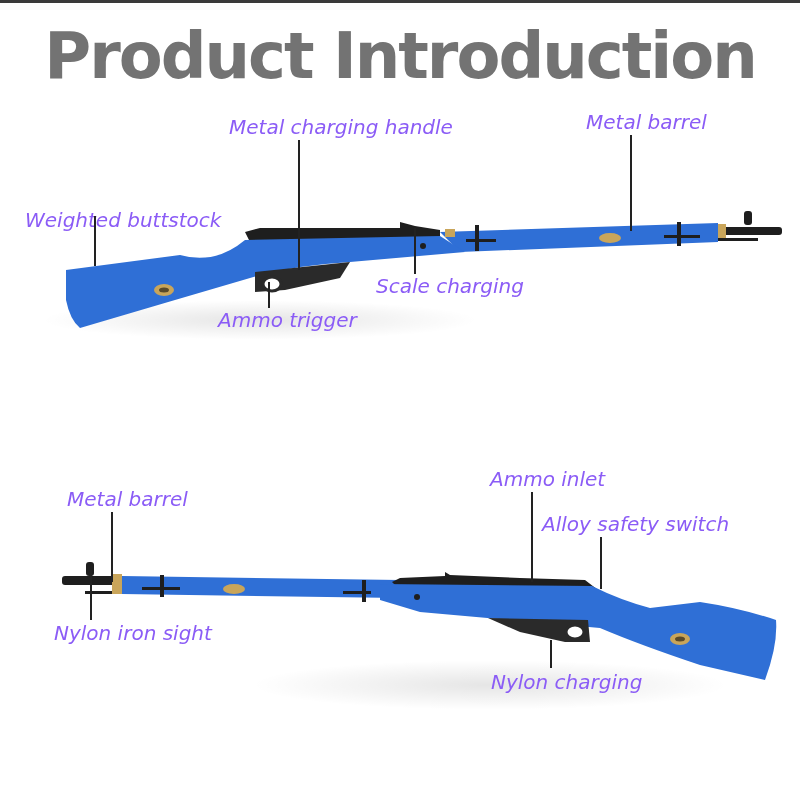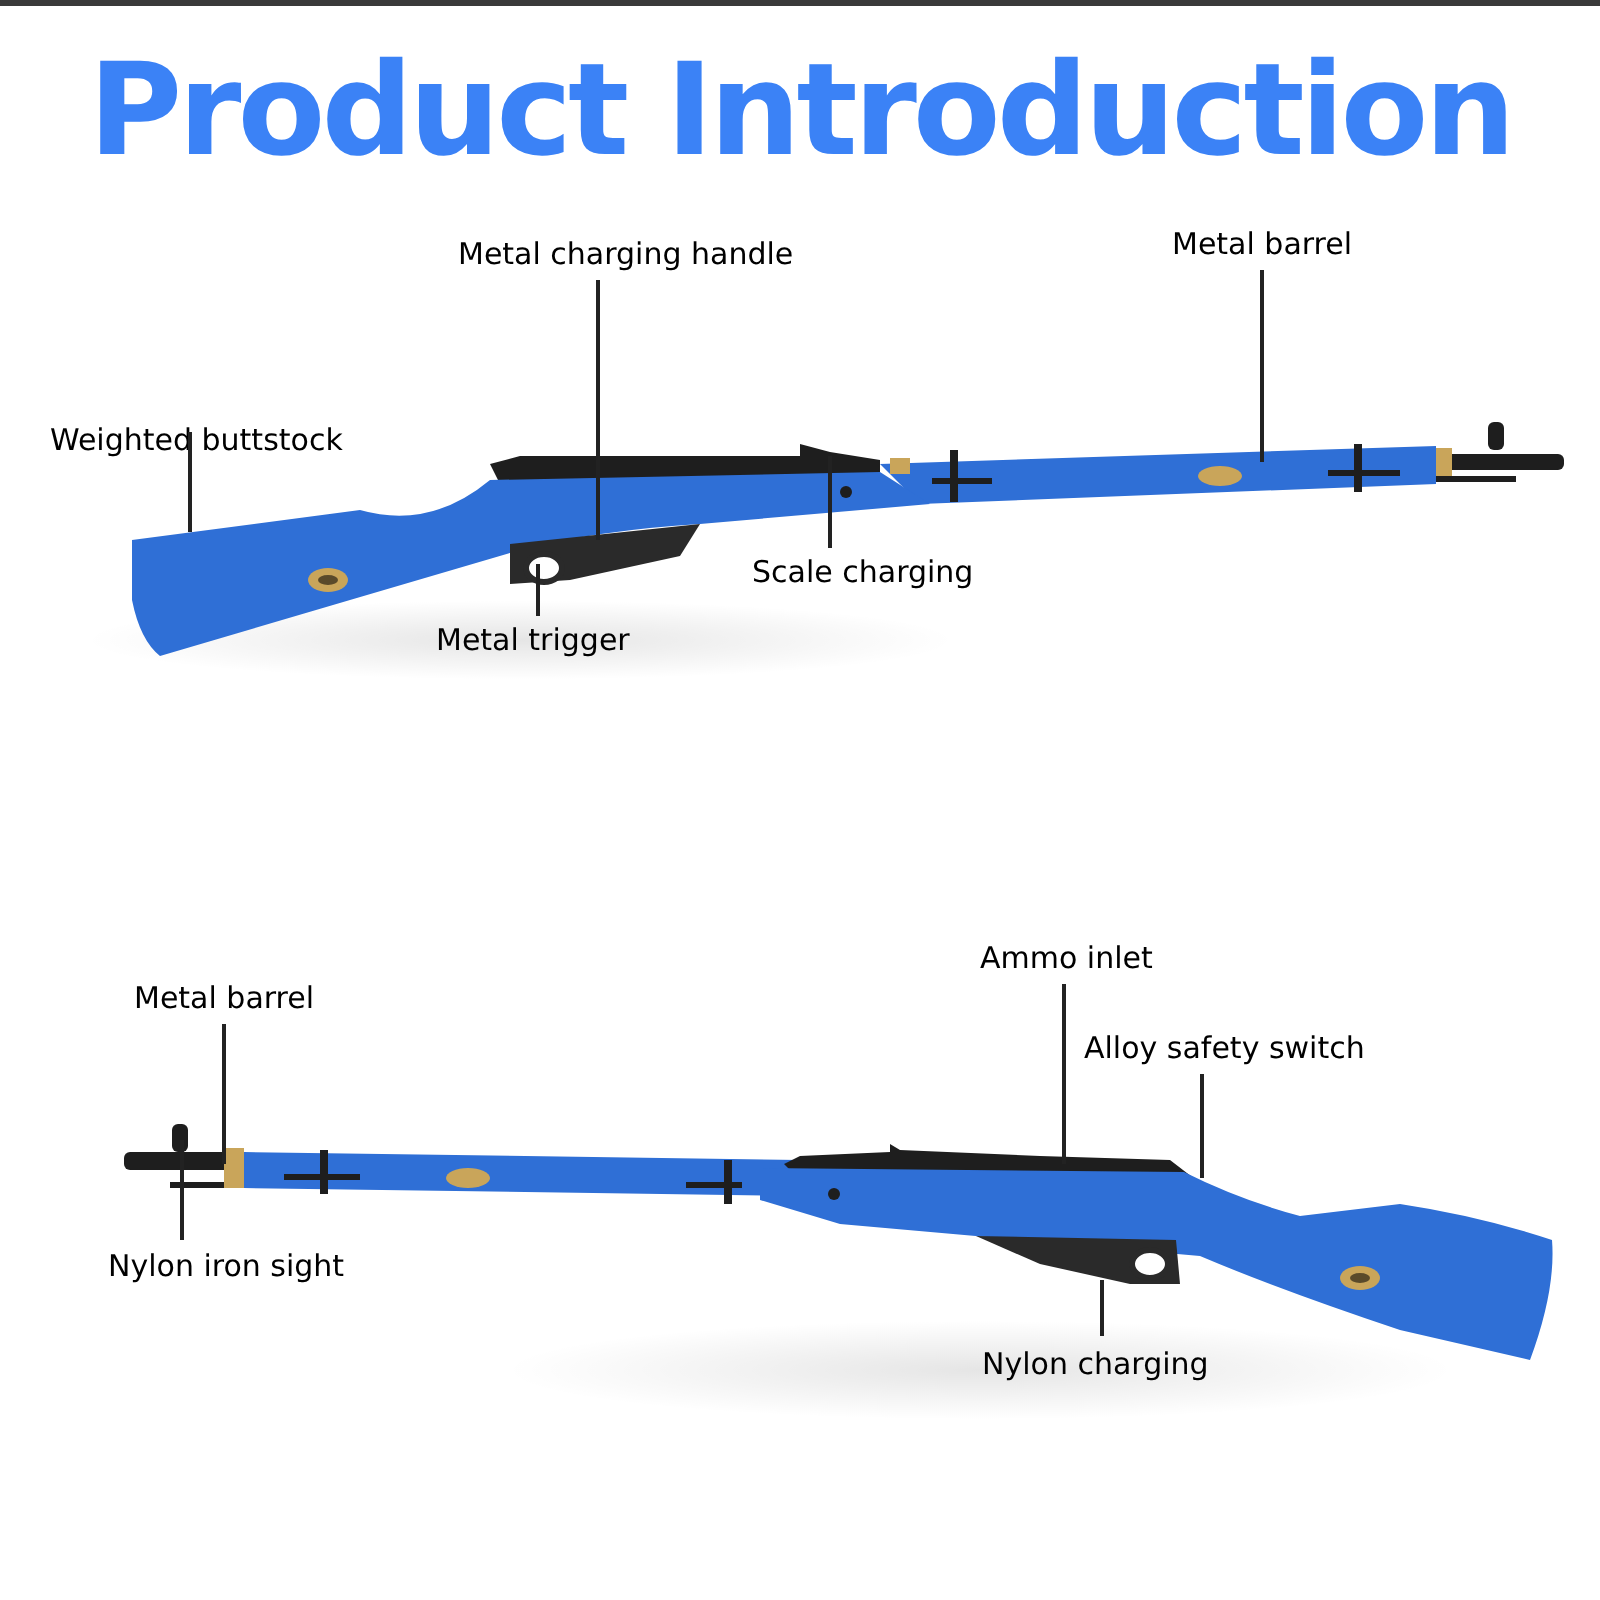--- a/index.html
+++ b/index.html
@@ -5,25 +5,25 @@
   html, body { margin: 0; padding: 0; }
   body {
     width: 800px; height: 800px; overflow: hidden; position: relative;
     background: #ffffff;
     font-family: "Liberation Sans", "DejaVu Sans", sans-serif;
   }
   .topbar { position: absolute; left: 0; top: 0; width: 800px; height: 3px; background: #3a3a3a; }
   .title {
     position: absolute; left: 0; top: 14px; width: 800px; text-align: center;
     font-family: "DejaVu Sans", sans-serif; font-weight: bold;
-    font-size: 64px; letter-spacing: -2px; color: #3b82f6; line-height: 84px;
+    font-size: 64px; letter-spacing: -2px; color: #737373; line-height: 84px;
   }
   .label {
     position: absolute; font-family: "DejaVu Sans", sans-serif;
-    font-size: 15px; color: #000000; white-space: nowrap; line-height: 18px;
+    font-size: 20px; color: #8b5cf6; white-space: nowrap; line-height: 18px; font-style: italic;
   }
   .leader { position: absolute; width: 1.5px; background: #222; }
   .shadow {
     position: absolute; border-radius: 50%;
     background: radial-gradient(ellipse at center, rgba(0,0,0,0.10) 0%, rgba(0,0,0,0) 70%);
   }
   svg.rifle { position: absolute; overflow: visible; }
 </style>
 </head>
 <body>
@@ -65,21 +65,21 @@
 
 <div class="label" style="left:586px;top:113px;">Metal barrel</div>
 <div class="leader" style="left:630px;top:135px;height:96px;"></div>
 
 <div class="label" style="left:25px;top:193px;margin-top:18px;">Weighted buttstock</div>
 <div class="leader" style="left:94px;top:216px;height:50px;"></div>
 
 <div class="label" style="left:376px;top:277px;">Scale charging</div>
 <div class="leader" style="left:414px;top:228px;height:46px;"></div>
 
-<div class="label" style="left:218px;top:311px;">Metal trigger</div>
+<div class="label" style="left:218px;top:311px;">Ammo trigger</div>
 <div class="leader" style="left:268px;top:282px;height:26px;"></div>
 
 <div class="shadow" style="left:250px;top:660px;width:480px;height:50px;"></div>
 <svg class="rifle" style="left:0;top:0;" width="800" height="800" viewBox="0 0 800 800">
 
   <rect x="62" y="576" width="62" height="9" rx="3" fill="#1e1e1e"></rect>
   <rect x="86" y="562" width="8" height="14" rx="3" fill="#1e1e1e"></rect>
   <rect x="85" y="591" width="40" height="3" fill="#1e1e1e"></rect>
   <rect x="112" y="574" width="10" height="20" fill="#c9a55a"></rect>
 

